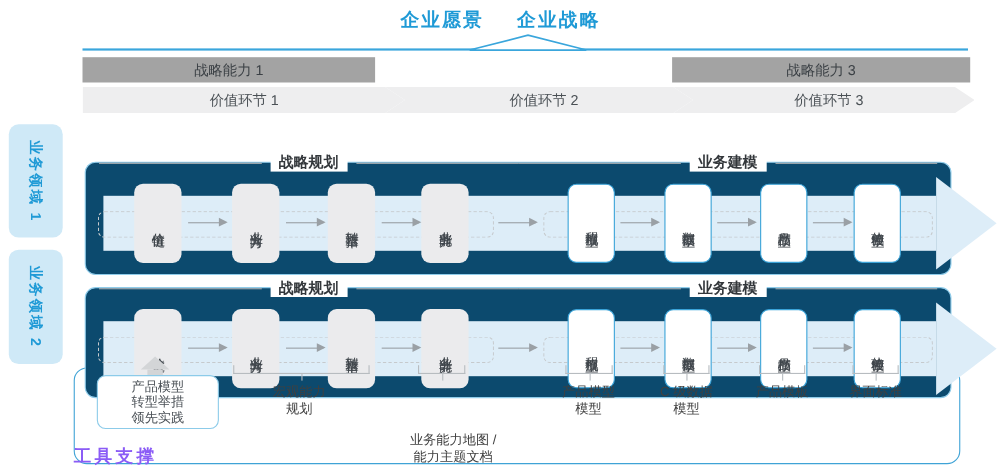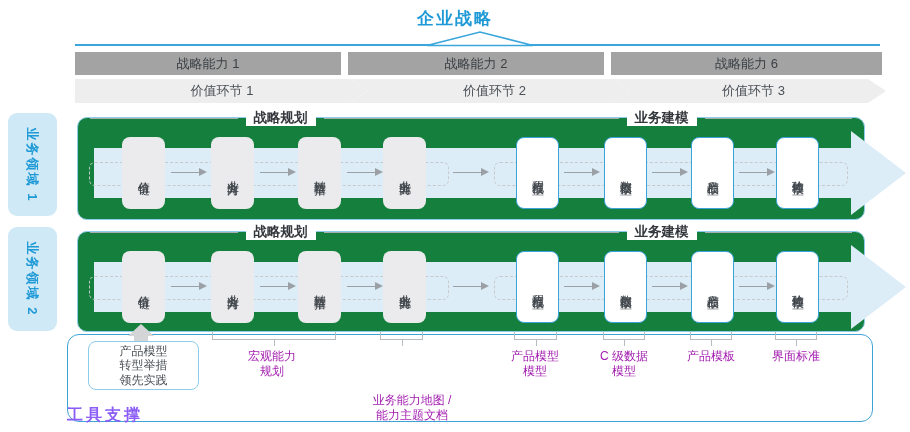--- a/index.html
+++ b/index.html
@@ -29,21 +29,21 @@
 
   
   .domain-tab{position:absolute;left:8px;width:49px;background:#cfe9f7;border-radius:9px;display:flex;
               align-items:center;justify-content:center;z-index:2;}
   .domain-1{top:113px;height:103px;} .domain-2{top:227px;height:104px;}
   .domain-tab span{transform:rotate(90deg);white-space:nowrap;color:#1f9ad6;font-weight:bold;
                    font-size:13px;letter-spacing:2px;}
 
   
   .panel{position:absolute;left:77px;width:786px;border:1px solid #8fccea;border-radius:10px;
-         background:#15803d;z-index:2;}
+         background:#0c4a6e;z-index:2;margin-top:30px;}
   .panel-1{top:117px;height:101px;} .panel-2{top:231px;height:99px;}
   .panel-titles{position:absolute;top:-8px;left:12px;right:12px;height:16px;display:flex;z-index:3;}
   .sec{flex:1;display:flex;align-items:center;gap:8px;}
   .sec .tline{flex:1;height:1px;background:#a9aeb2;}
   .sec .ttl{font-size:13.5px;font-weight:bold;color:#33373b;background:#fff;padding:0 8px;
             line-height:16px;white-space:nowrap;}
   .band{position:absolute;left:16px;top:30px;width:757px;height:50px;background:#ddedf8;z-index:0;}
   .band-head{position:absolute;left:773px;top:13px;width:0;height:0;z-index:0;
              border-top:42px solid transparent;border-bottom:42px solid transparent;
              border-left:55px solid #ddedf8;}
@@ -73,46 +73,44 @@
                 justify-content:center;font-size:12px;line-height:14.5px;color:#4a5056;z-index:3;}
   .up-arrow-head{position:absolute;left:128px;top:324px;width:0;height:0;z-index:3;
                  border-left:13px solid transparent;border-right:13px solid transparent;
                  border-bottom:12px solid #d3d5d7;}
   .up-arrow-shaft{position:absolute;left:134px;top:336px;width:14px;height:6px;background:#d3d5d7;z-index:3;}
   .bracket{position:absolute;top:332px;height:8px;border-left:1px solid #b7bcc0;
            border-right:1px solid #b7bcc0;border-bottom:1px solid #b7bcc0;z-index:3;box-sizing:border-box;}
   .bracket::after{content:"";position:absolute;left:50%;top:8px;width:1px;height:6px;background:#b7bcc0;}
   .br-0{left:212px;width:124px;} .br-1{left:380px;width:43px;} .br-2{left:514px;width:43px;}
   .br-3{left:603px;width:42px;} .br-4{left:690px;width:42px;} .br-5{left:775px;width:42px;}
-  .blabel{position:absolute;top:349px;width:130px;text-align:center;font-size:12px;color:#a21caf;
+  .blabel{position:absolute;top:349px;width:130px;text-align:center;font-size:12px;color:#404040;
           line-height:15px;z-index:3;}
   .bl-0{left:207px;} .bl-1{left:347px;margin-top:44px;} .bl-2{left:470px;} .bl-3{left:559px;}
   .bl-4{left:646px;} .bl-5{left:731px;}
 </style>
 </head>
 <body>
 
 <div class="stage-wrap">
 
   <div class="hdr">
+    <span>企业愿景</span>
     <span>企业战略</span>
   </div>
   <div class="hline"></div>
   <svg class="caret" width="110" height="17" viewBox="0 0 110 17">
     <polygon points="2,15.5 55,2 108,15.5" fill="#ffffff" stroke="#3aa6dc" stroke-width="1.5"></polygon>
   </svg>
 
   <div class="cap-bar cap-1">
       <span>战略能力 1</span>
     </div>
-  <div class="cap-bar cap-2">
-      <span>战略能力 2</span>
-    </div>
   <div class="cap-bar cap-3">
-      <span>战略能力 6</span>
+      <span>战略能力 3</span>
     </div>
 
   <div class="chev chev-1">
       <span>价值环节 1</span>
     </div>
   <div class="chev chev-2">
       <span>价值环节 2</span>
     </div>
   <div class="chev chev-3">
       <span>价值环节 3</span>

